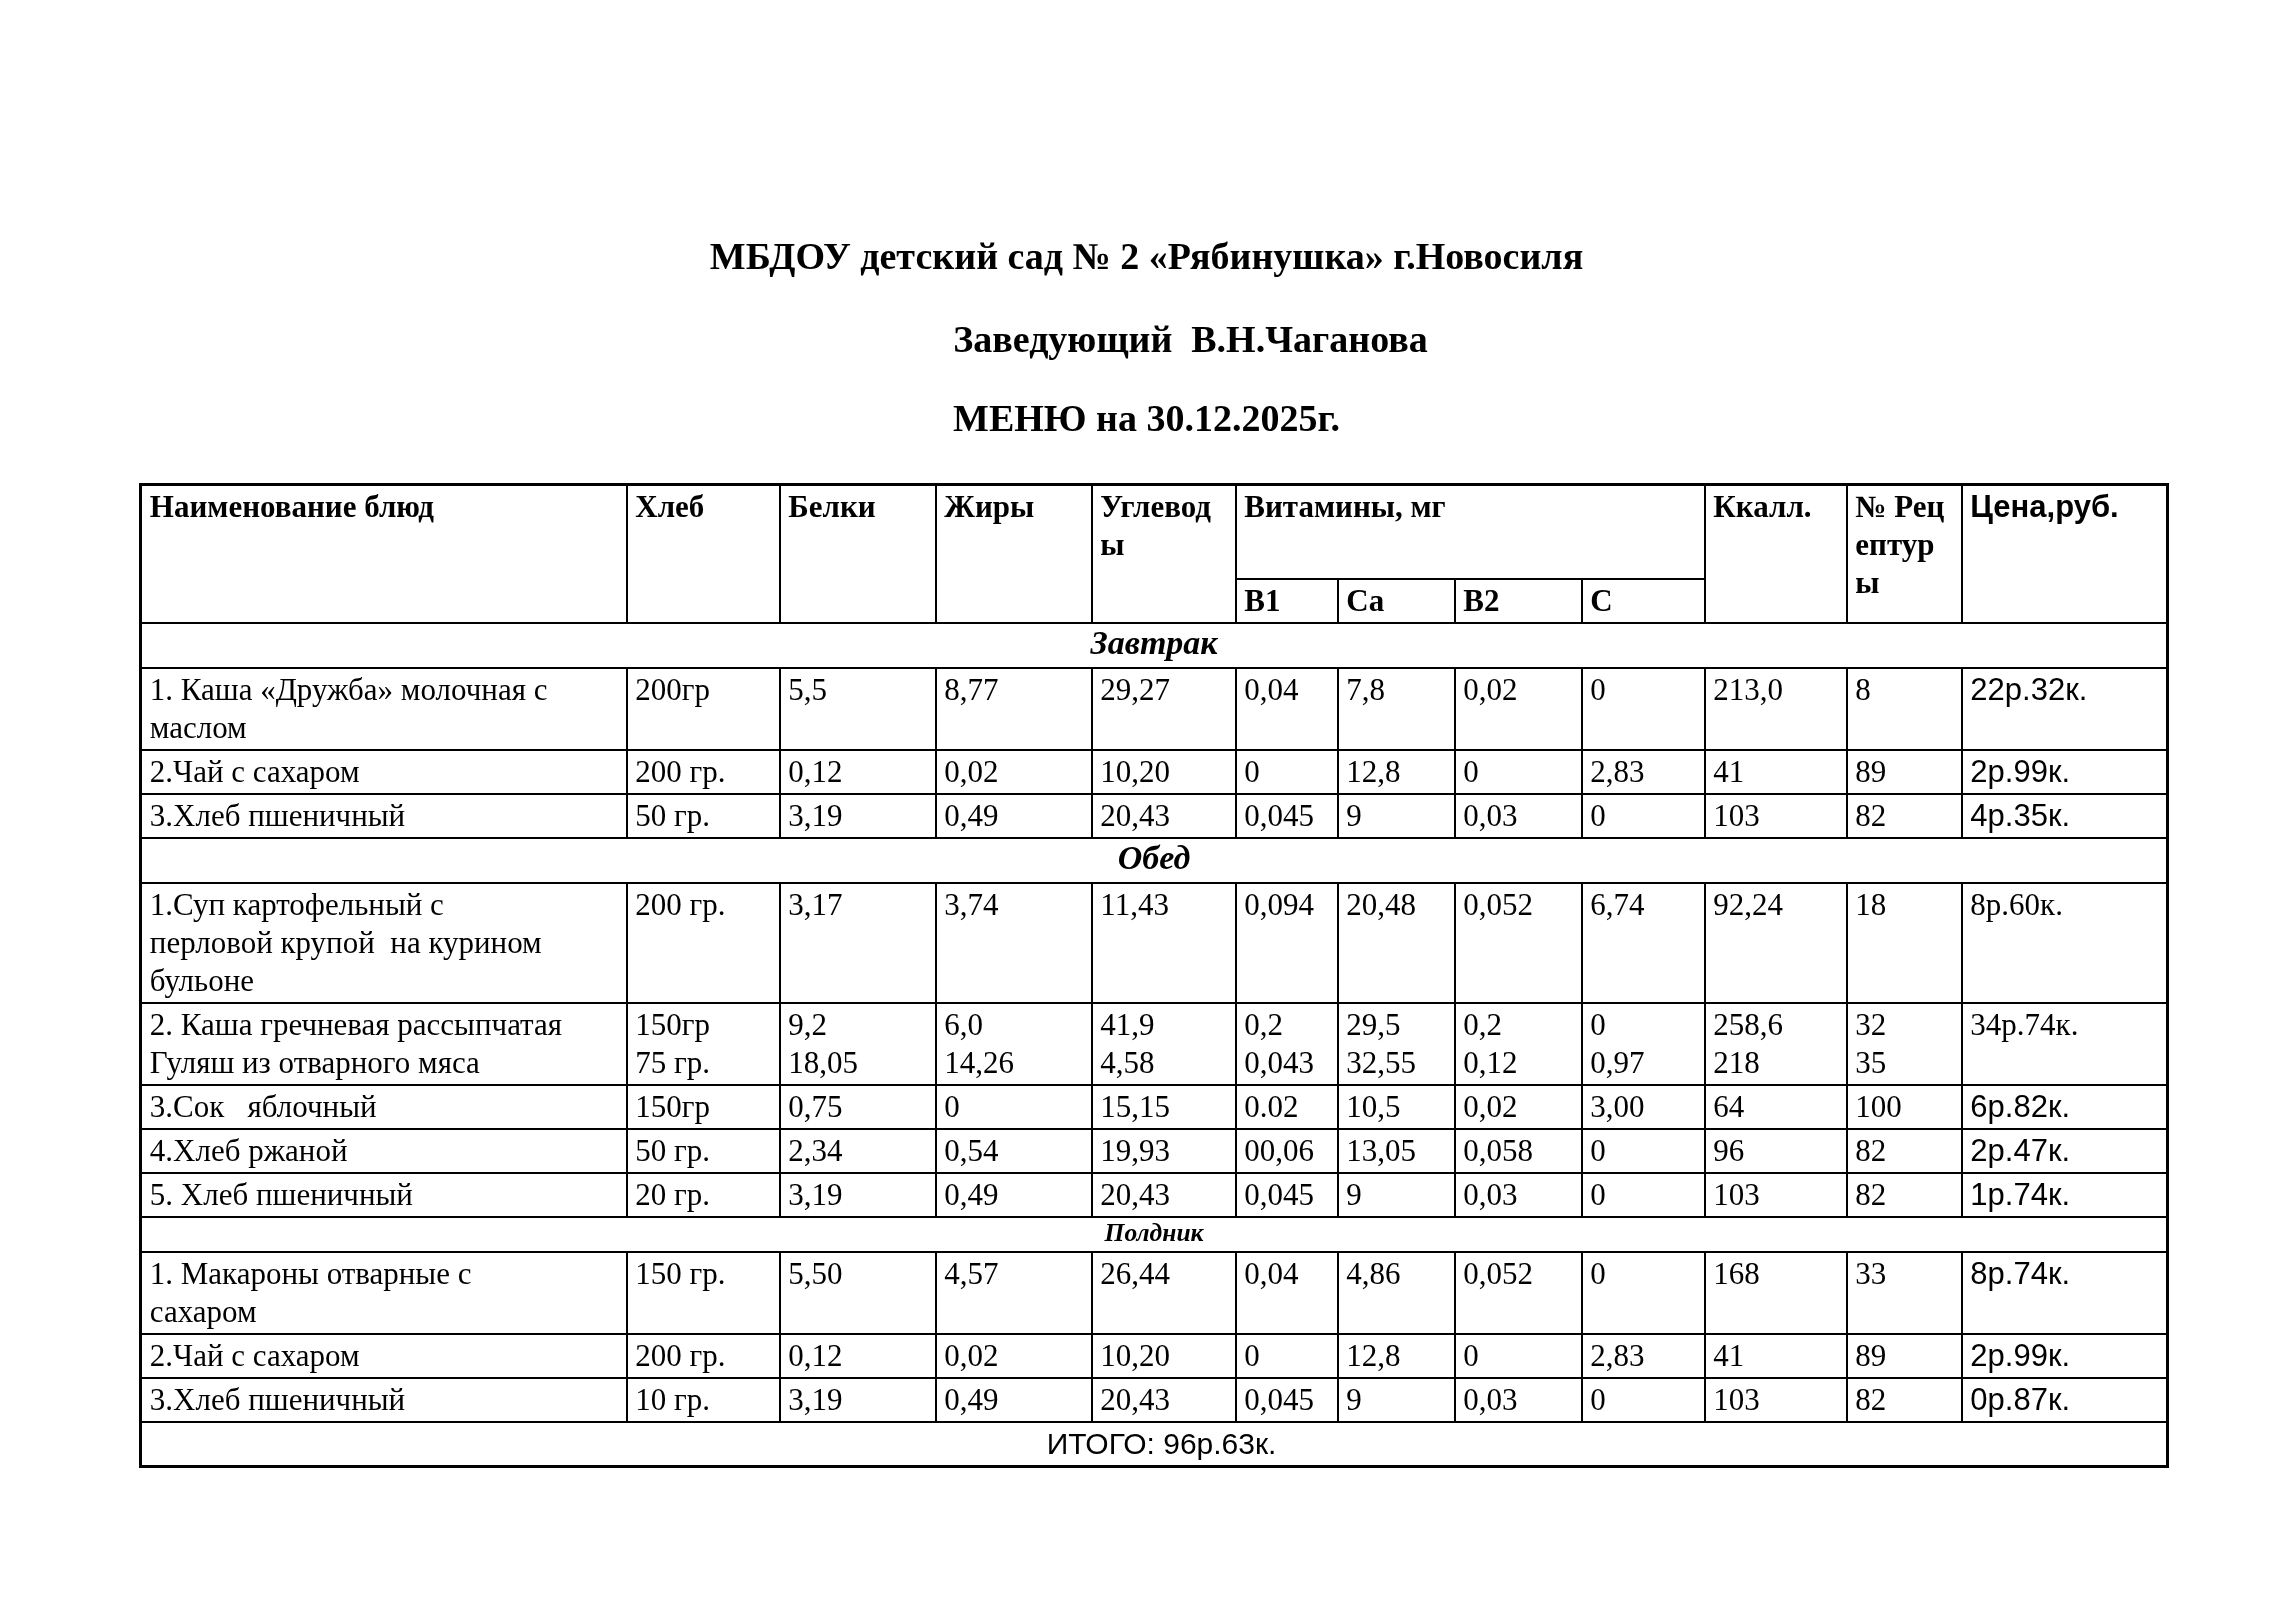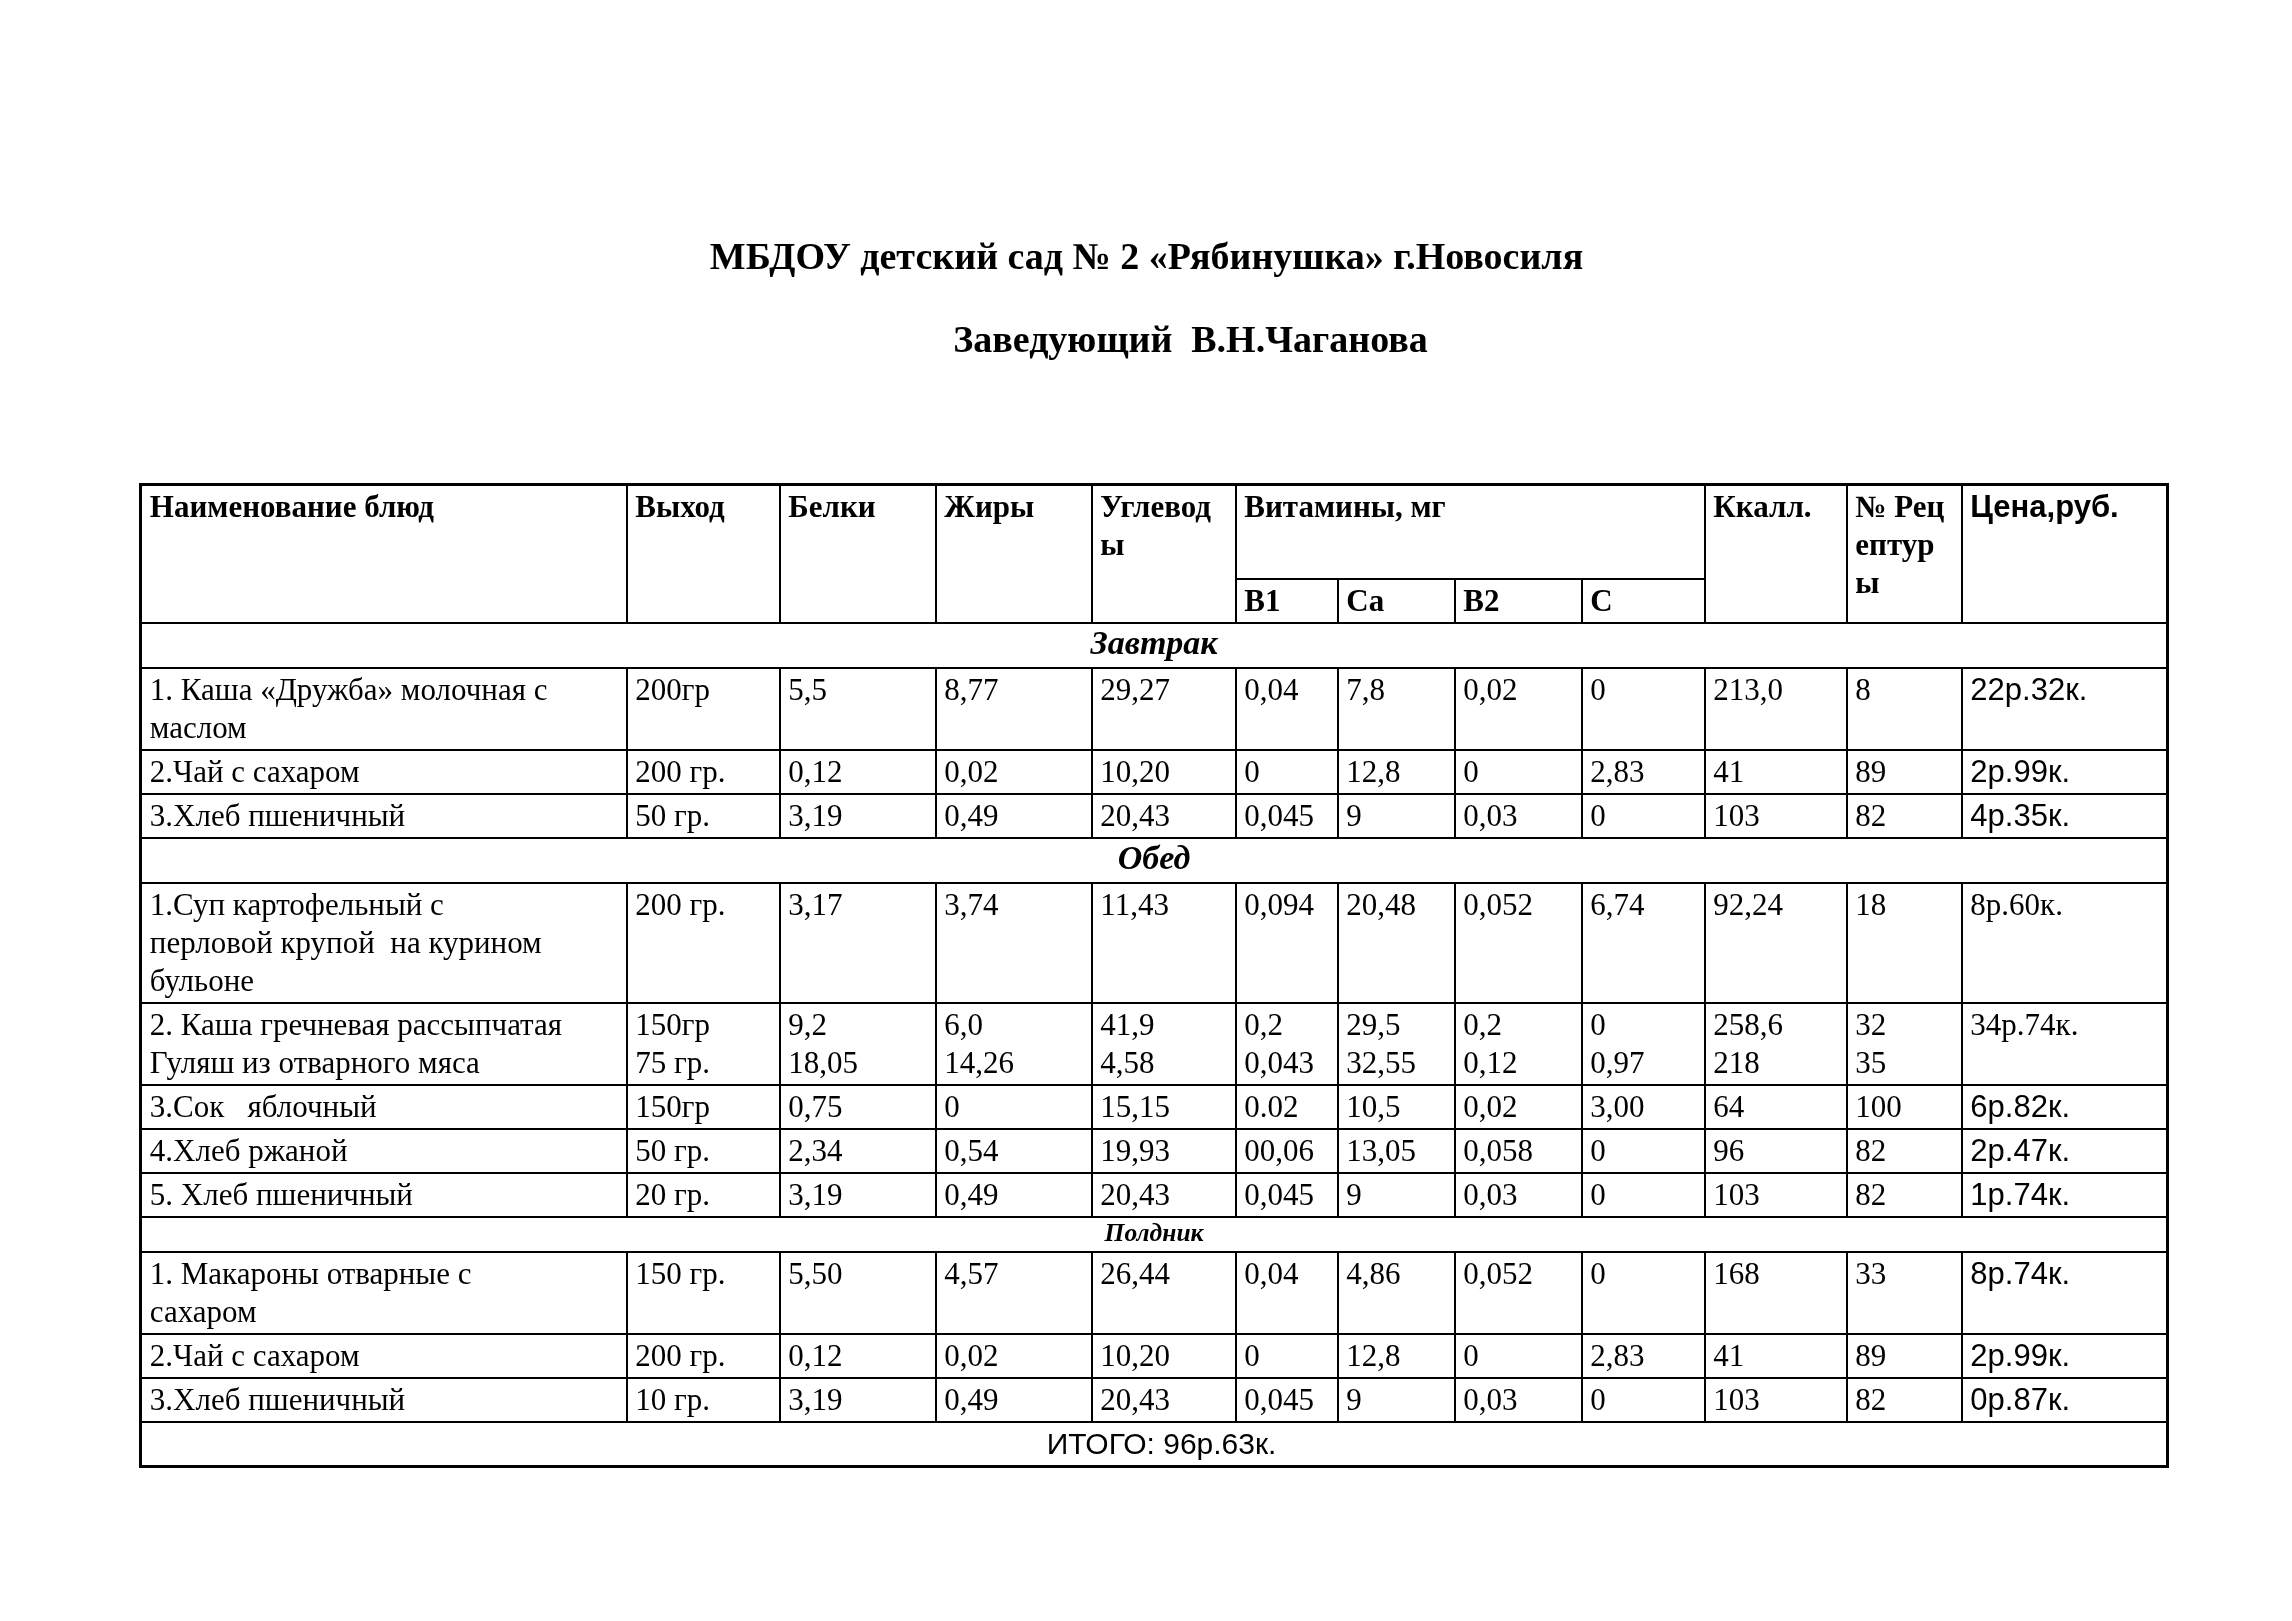--- a/index.html
+++ b/index.html
@@ -68,40 +68,41 @@
     font-size:31px;
   }
 </style>
 </head>
 <body>
 
 <div class="page">
 
   <div class="doc-title t1">МБДОУ детский сад № 2 «Рябинушка» г.Новосиля</div>
   <div class="doc-title t2">Заведующий  В.Н.Чаганова</div>
+  <div class="doc-title t3">МЕНЮ на 30.12.2025г.</div>
 
   <table class="menu">
     <colgroup>
       <col style="width:486px">
         <col style="width:153px">
         <col style="width:156px">
         <col style="width:156px">
       <col style="width:144px">
         <col style="width:102px">
         <col style="width:117px">
         <col style="width:127px">
       <col style="width:123px">
         <col style="width:142px">
         <col style="width:115px">
         <col style="width:206px">
     </colgroup>
     <tbody>
       <tr style="height:94px">
         <th rowspan="2">Наименование блюд</th>
-        <th rowspan="2">Выход</th>
+        <th rowspan="2">Хлеб</th>
         <th rowspan="2">Белки</th>
         <th rowspan="2">Жиры</th>
         <th rowspan="2" class="breakable">Углеводы</th>
         <th colspan="4">Витамины, мг</th>
         <th rowspan="2">Ккалл.</th>
         <th rowspan="2" class="breakable">№ Рецептуры</th>
         <th rowspan="2" class="price-hdr">Цена,руб.</th>
       </tr>
       <tr class="subhdr" style="height:35px">
         <th>B1</th>

